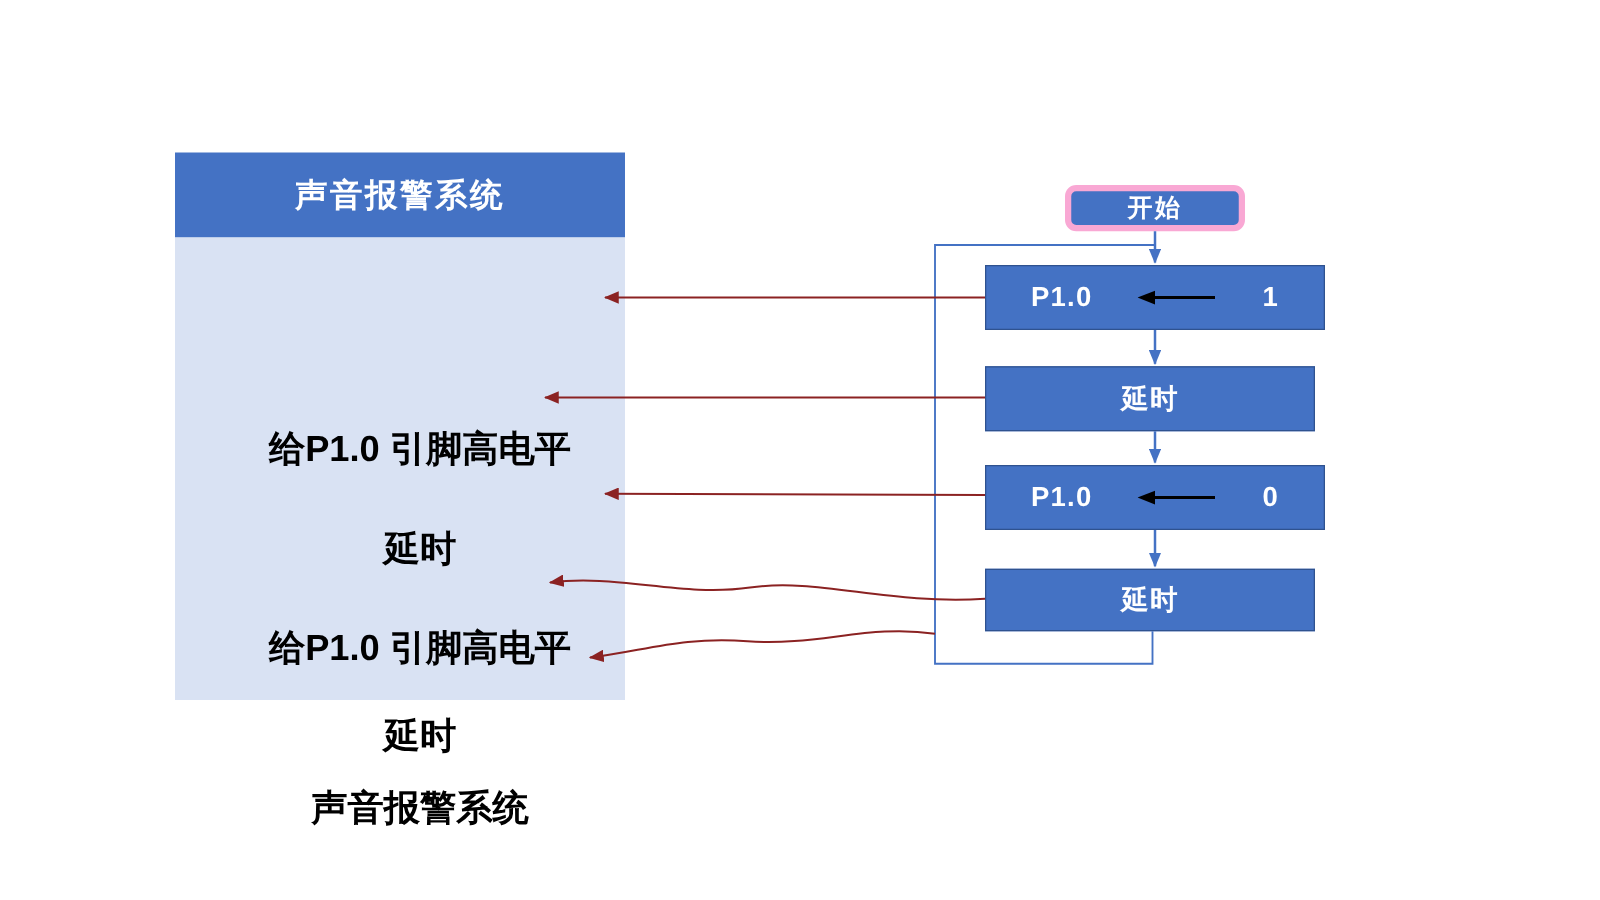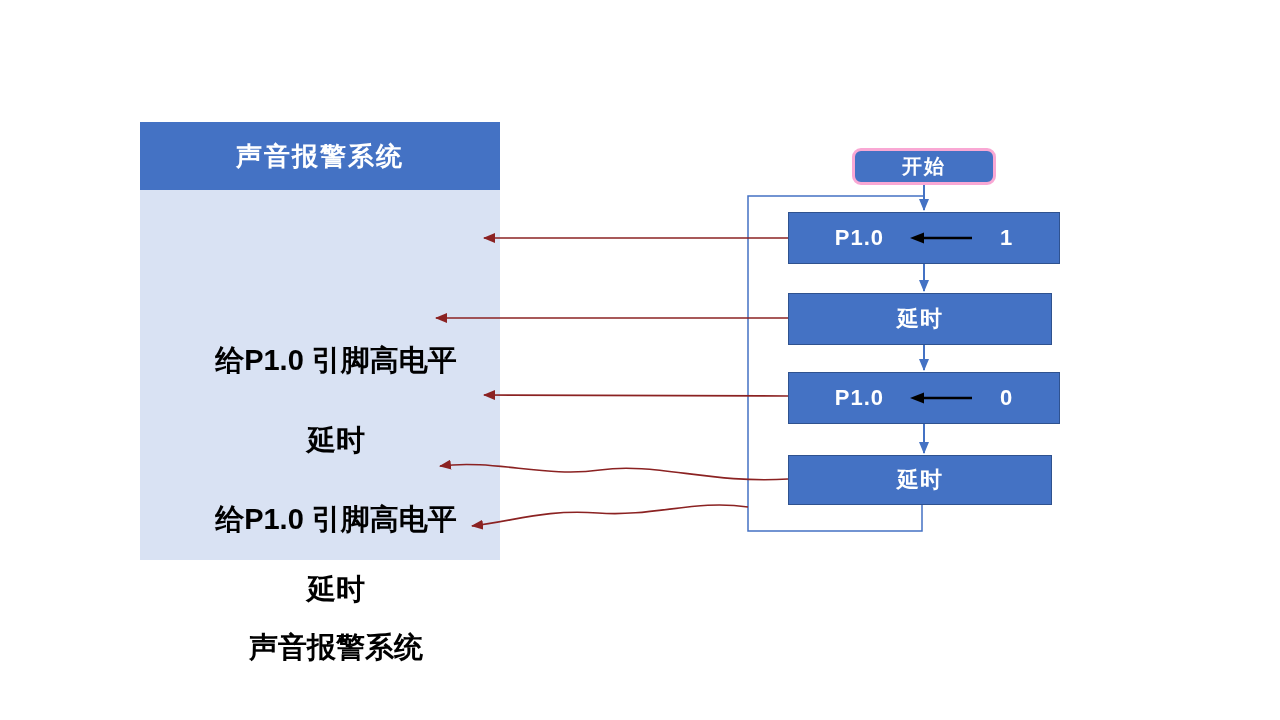--- a/index.html
+++ b/index.html
@@ -23,27 +23,27 @@
   }
   .step-0{top:214px;}
   .step-1{top:294px;}
   .step-2{top:373px;}
   .step-3{top:443px;}
   .step-4{top:501px;}
 
   
   .start-node{
     position:absolute;left:852px;top:148px;width:144px;height:37px;border-radius:9px;
-    background:#4472C4;border:3px solid #f9a8d4;box-sizing:border-box;
+    background:#4472C4;border:5px solid #f9a8d4;box-sizing:border-box;
     display:flex;align-items:center;justify-content:center;
     color:#FFFFFF;font-size:20px;font-weight:bold;letter-spacing:2px;
   }
   .fc-box{
     position:absolute;background:#4472C4;border:1px solid #2F528F;box-sizing:border-box;
-    display:flex;align-items:center;justify-content:center;gap:26px;
+    display:flex;align-items:center;justify-content:center;gap:36px;
     color:#FFFFFF;font-size:22px;font-weight:bold;letter-spacing:1px;
   }
   .fc-box-1{left:788px;top:212px;width:272px;height:52px;}
   .fc-box-2{left:788px;top:293px;width:264px;height:52px;}
   .fc-box-3{left:788px;top:372px;width:272px;height:52px;}
   .fc-box-4{left:788px;top:455px;width:264px;height:50px;}
   .assign-arrow{display:block;}
 
   
   .overlay{position:absolute;inset:0;width:1280px;height:720px;pointer-events:none;}

